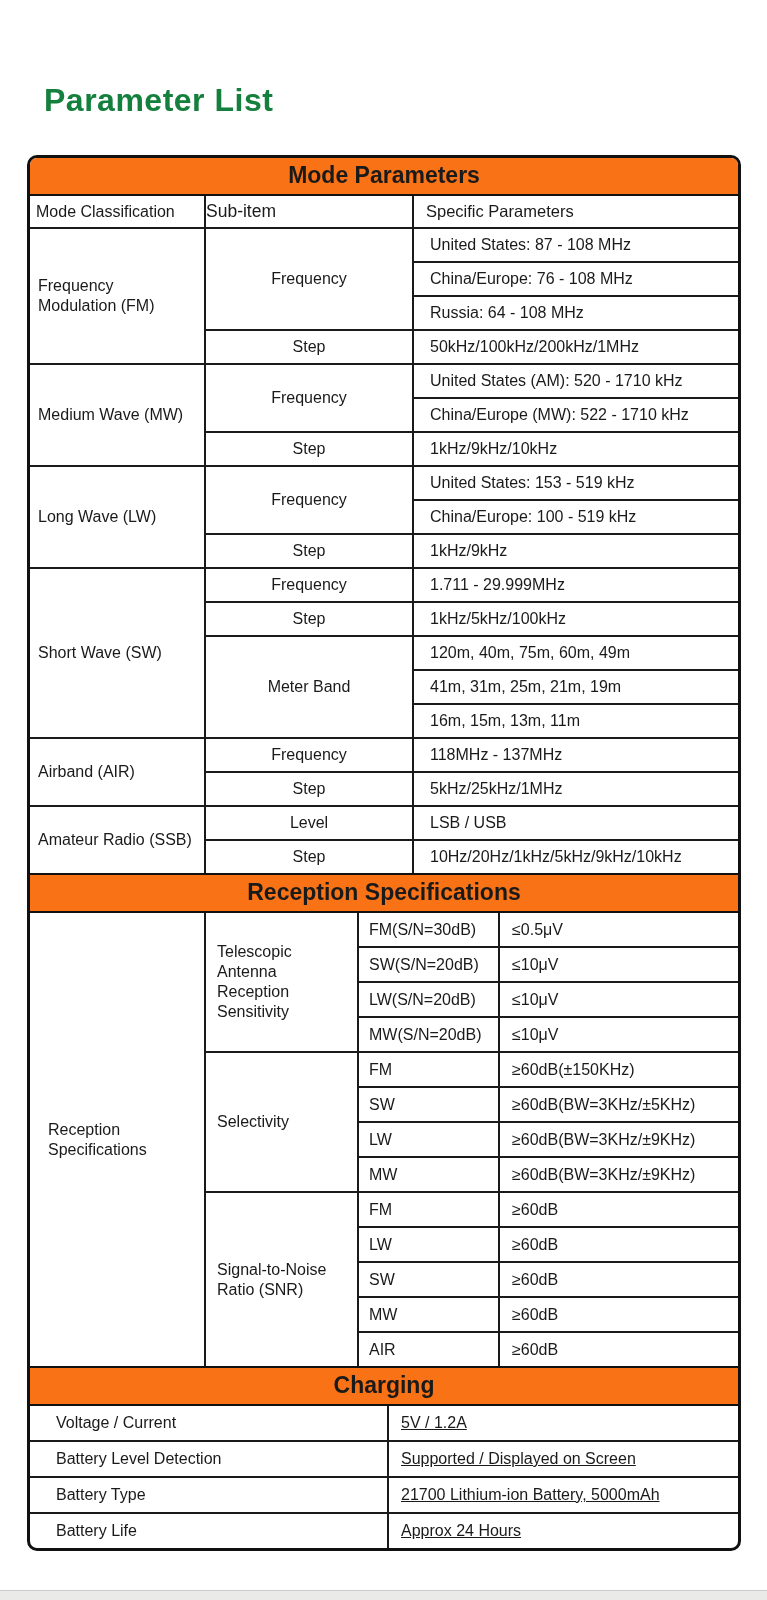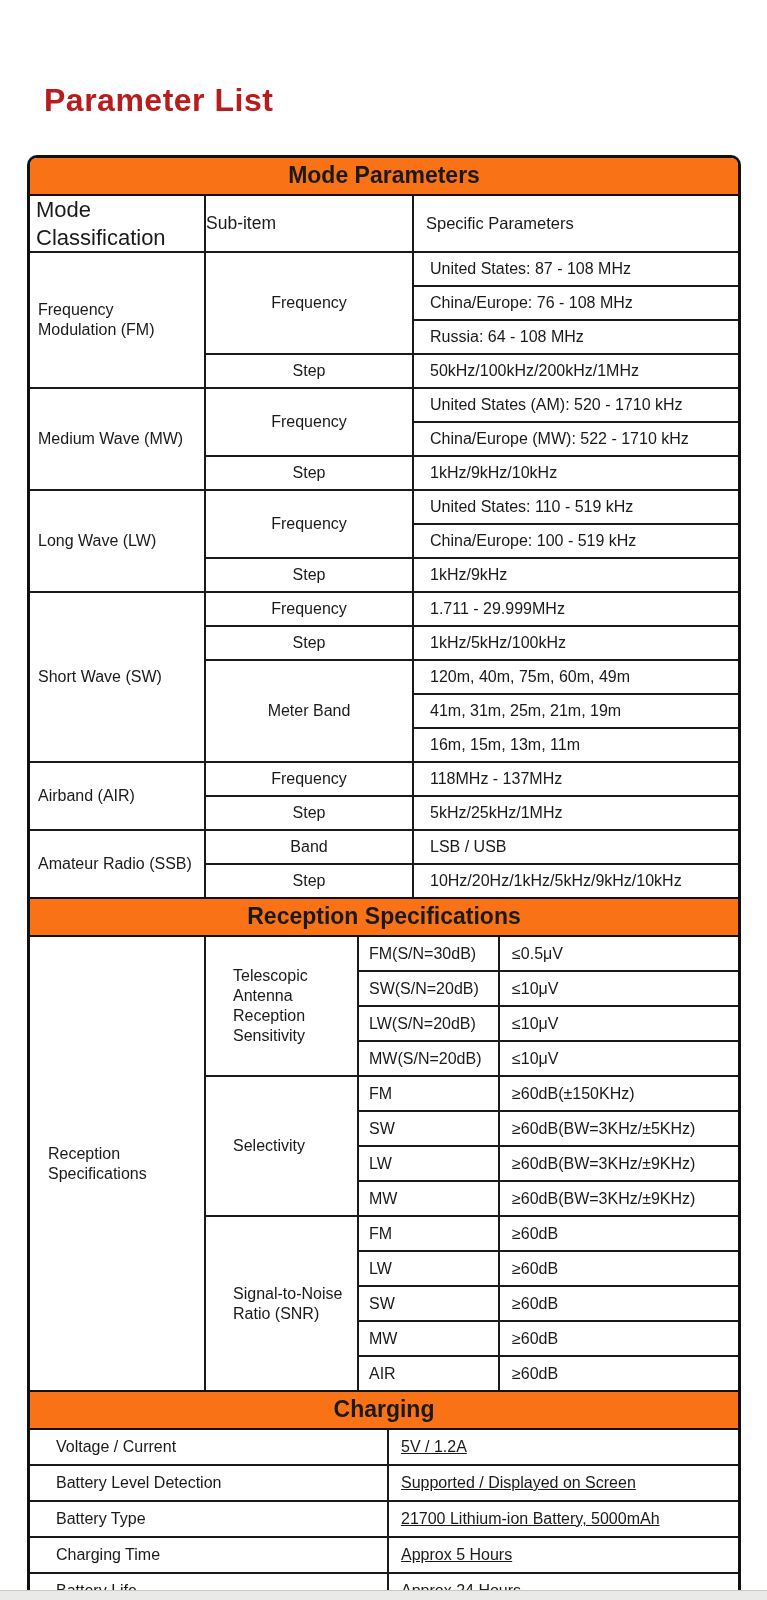--- a/index.html
+++ b/index.html
@@ -3,21 +3,21 @@
 <meta charset="utf-8">
 <style>
   html,body { margin:0; padding:0; }
   body {
     width:767px; height:1600px; position:relative; overflow:hidden;
     background:#ffffff; color:#1a1a1a;
     font-family:"Liberation Sans", sans-serif;
   }
   .page-title {
     position:absolute; left:44px; top:82px; margin:0;
-    font-size:32px; font-weight:bold; color:#b91c1c;
+    font-size:32px; font-weight:bold; color:#15803d;
     letter-spacing:0.5px;
   }
   .spec-table {
     position:absolute; left:27px; top:155px; width:714px;
     border:3px solid #111; border-radius:10px; overflow:hidden;
     box-sizing:border-box; background:#fff;
   }
   .section-header {
     background:#f97316; text-align:center; font-weight:bold;
     font-size:23px; line-height:29px; padding:3px 0 4px;
@@ -25,31 +25,31 @@
   }
   .section-header.mid { border-top:2px solid #111; }
   table { border-collapse:collapse; width:100%; table-layout:fixed; border-style:hidden; }
   td {
     border:2px solid #1a1a1a; font-size:16px; line-height:1.25;
     padding:0; vertical-align:middle; overflow:hidden;
   }
   
   .mode-table td      { height:32px; }
   .mode-table tr.colhead td { height:31px; }
-  .colhead-left  { padding-left:6px;  font-size:22px; }
+  .colhead-left  { padding-left:6px;  font-size:16px; }
   .colhead-sub   { text-align:left; font-size:17.5px; }
   .colhead-val   { padding-left:12px; font-size:16.5px; }
   .mode-cell     { padding-left:8px; padding-right:4px; }
   .sub-cell      { text-align:center; }
   .val-cell      { padding-left:16px; }
   .wrap-narrow   { display:inline-block; max-width:125px; vertical-align:middle; }
   
   .rec-table td  { height:33px; }
   .rlabel-cell   { padding-left:18px; padding-right:6px; }
-  .rgroup-cell   { padding-left:27px; padding-right:14px; }
+  .rgroup-cell   { padding-left:11px; padding-right:14px; }
   .rkey-cell     { padding-left:10px; }
   .rval-cell     { padding-left:12px; }
   
   .chg-table td  { height:34px; }
   .clabel-cell   { padding-left:26px; }
   .cval-cell     { padding-left:12px;text-decoration:underline; }
   .bottom-strip {
     position:absolute; left:0; right:0; bottom:0; height:9px;
     background:#eaeae8; border-top:1px solid #c9c9c7;
   }
@@ -100,21 +100,21 @@
         <td class="val-cell">China/Europe (MW): 522 - 1710 kHz</td>
       </tr>
       <tr>
         <td class="sub-cell">Step</td>
         <td class="val-cell">1kHz/9kHz/10kHz</td>
       </tr>
 
       <tr>
         <td class="mode-cell" rowspan="3">Long Wave (LW)</td>
         <td class="sub-cell" rowspan="2">Frequency</td>
-        <td class="val-cell">United States: 110 - 519 kHz</td>
+        <td class="val-cell">United States: 153 - 519 kHz</td>
       </tr>
       <tr>
         <td class="val-cell">China/Europe: 100 - 519 kHz</td>
       </tr>
       <tr>
         <td class="sub-cell">Step</td>
         <td class="val-cell">1kHz/9kHz</td>
       </tr>
 
       <tr>
@@ -142,21 +142,21 @@
         <td class="sub-cell">Frequency</td>
         <td class="val-cell">118MHz - 137MHz</td>
       </tr>
       <tr>
         <td class="sub-cell">Step</td>
         <td class="val-cell">5kHz/25kHz/1MHz</td>
       </tr>
 
       <tr>
         <td class="mode-cell" rowspan="2">Amateur Radio (SSB)</td>
-        <td class="sub-cell">Band</td>
+        <td class="sub-cell">Level</td>
         <td class="val-cell">LSB / USB</td>
       </tr>
       <tr>
         <td class="sub-cell">Step</td>
         <td class="val-cell">10Hz/20Hz/1kHz/5kHz/9kHz/10kHz</td>
       </tr>
     </tbody>
   </table>
 
   <div class="section-header mid">Reception Specifications</div>
@@ -242,24 +242,20 @@
       </tr>
       <tr>
         <td class="clabel-cell">Battery Level Detection</td>
         <td class="cval-cell">Supported / Displayed on Screen</td>
       </tr>
       <tr>
         <td class="clabel-cell">Battery Type</td>
         <td class="cval-cell">21700 Lithium-ion Battery, 5000mAh</td>
       </tr>
       <tr>
-        <td class="clabel-cell">Charging Time</td>
-        <td class="cval-cell">Approx 5 Hours</td>
-      </tr>
-      <tr>
         <td class="clabel-cell">Battery Life</td>
         <td class="cval-cell">Approx 24 Hours</td>
       </tr>
     </tbody>
   </table>
 
 </div>
 
 <div class="bottom-strip"></div>
 

